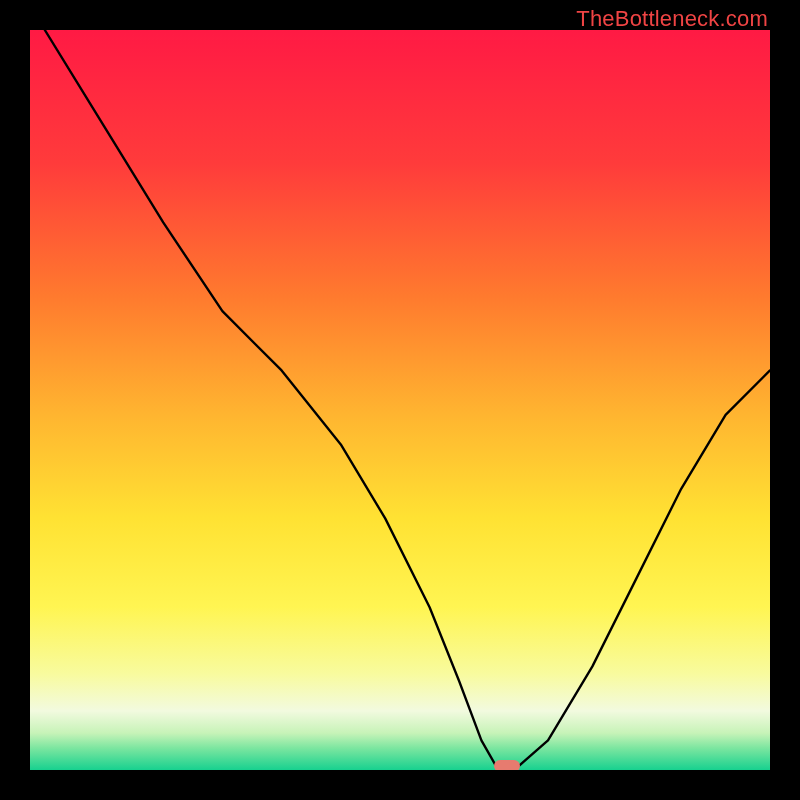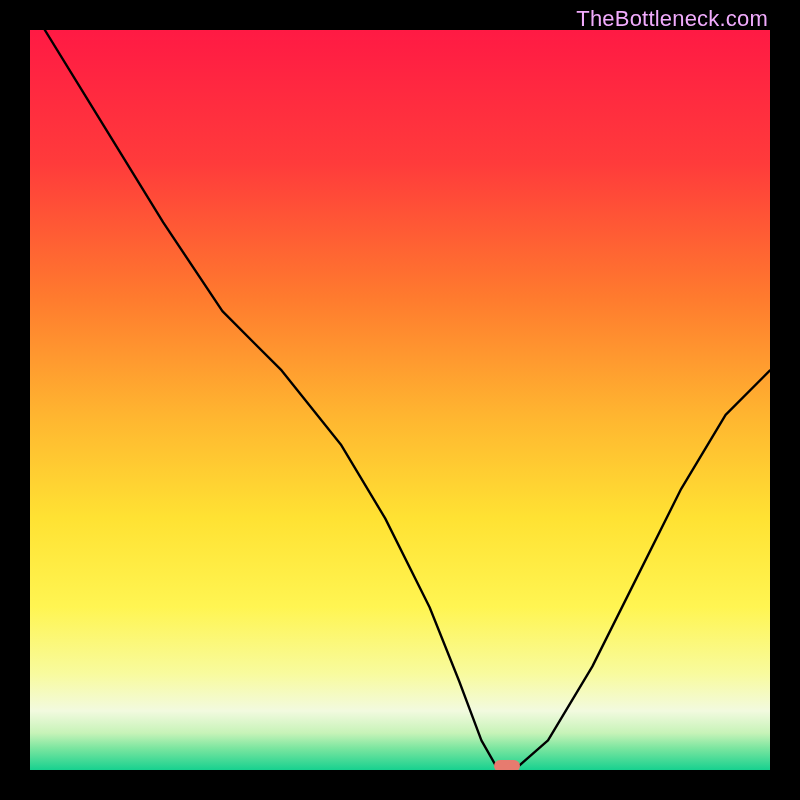--- a/index.html
+++ b/index.html
@@ -39,21 +39,21 @@
     position: absolute;
     border-radius: 999px;
     background: #e77b6f;
   }
   .watermark {
     position: absolute;
     top: 6px;
     right: 32px;
     font-family: Arial, Helvetica, sans-serif;
     font-size: 22px;
-    color: #f0abfc;
+    color: #ef4444;
     letter-spacing: 0.2px;
   }
 </style>
 </head>
 <body>
 
 <div class="frame">
   <div class="watermark">TheBottleneck.com</div>
 
   <div class="plot-area">

